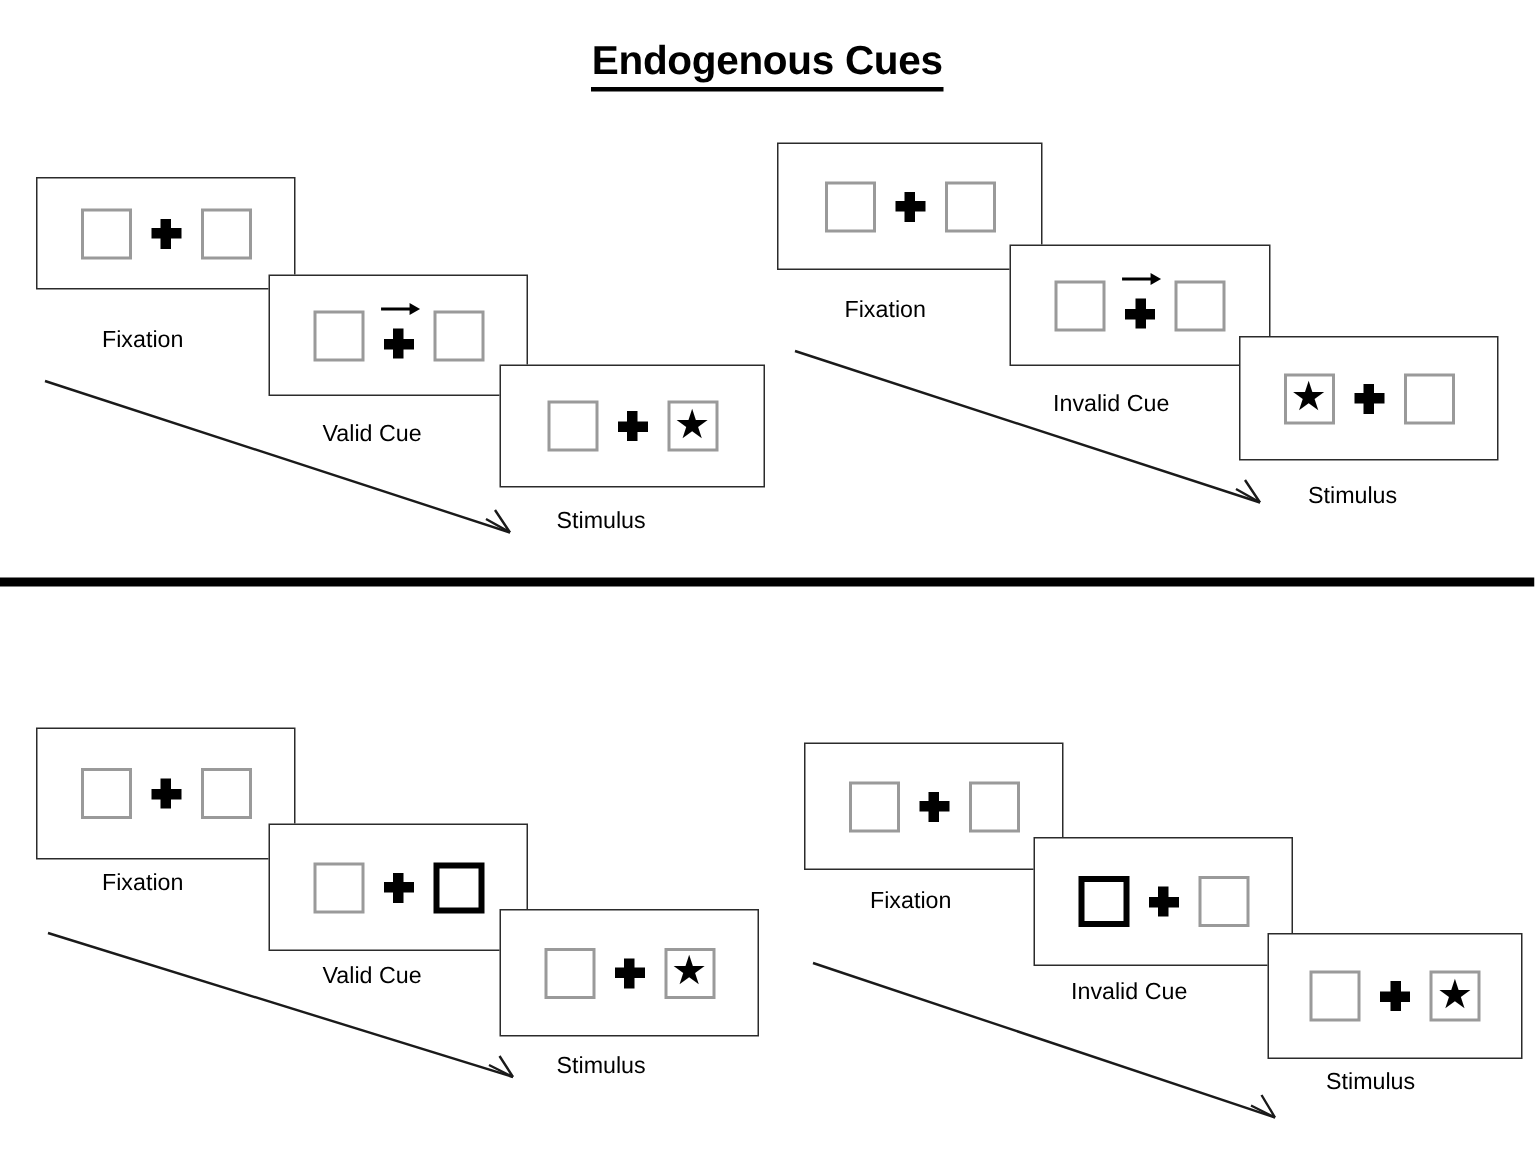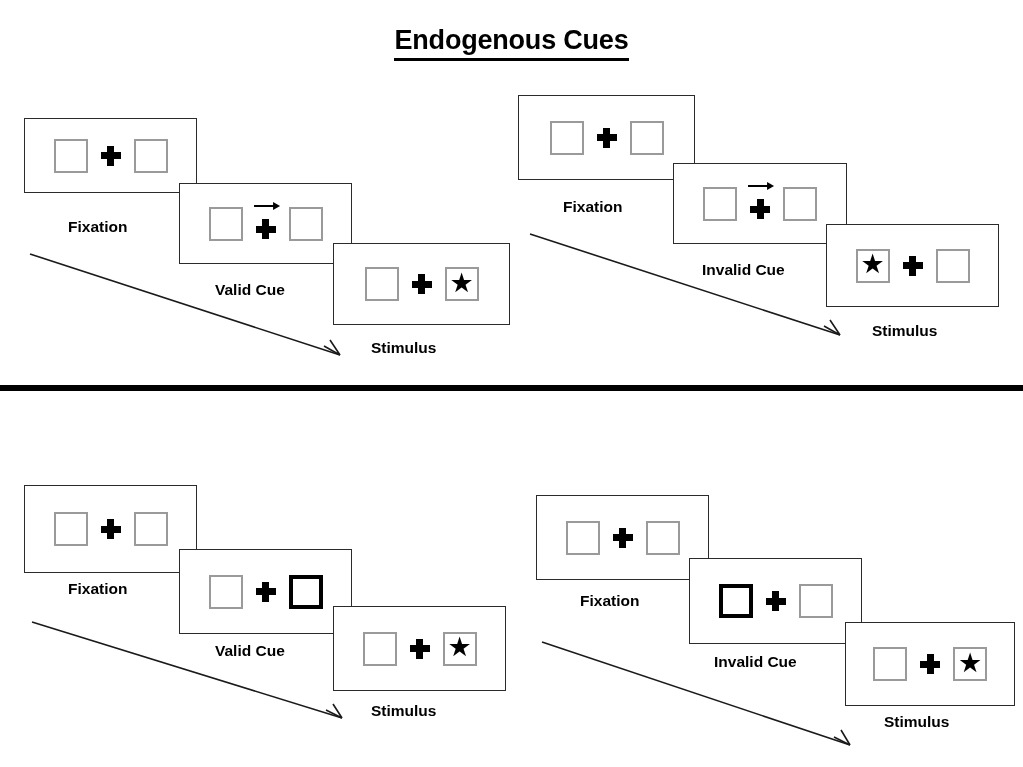--- a/index.html
+++ b/index.html
@@ -120,21 +120,21 @@
     border-top: 4px solid transparent;
     border-bottom: 4px solid transparent;
     border-left: 7px solid #000;
   }
   .center.with-arrow .plus { margin-top: 11px; }
 
   
   .caption {
     position: absolute;
     font-size: 15.5px;
-    font-weight: bold;
+    font-weight: normal;
     color: #000000;
     white-space: nowrap;
   }
 
   
   .tl-arrow { position: absolute; overflow: visible; }
 </style>
 </head>
 <body>
 

